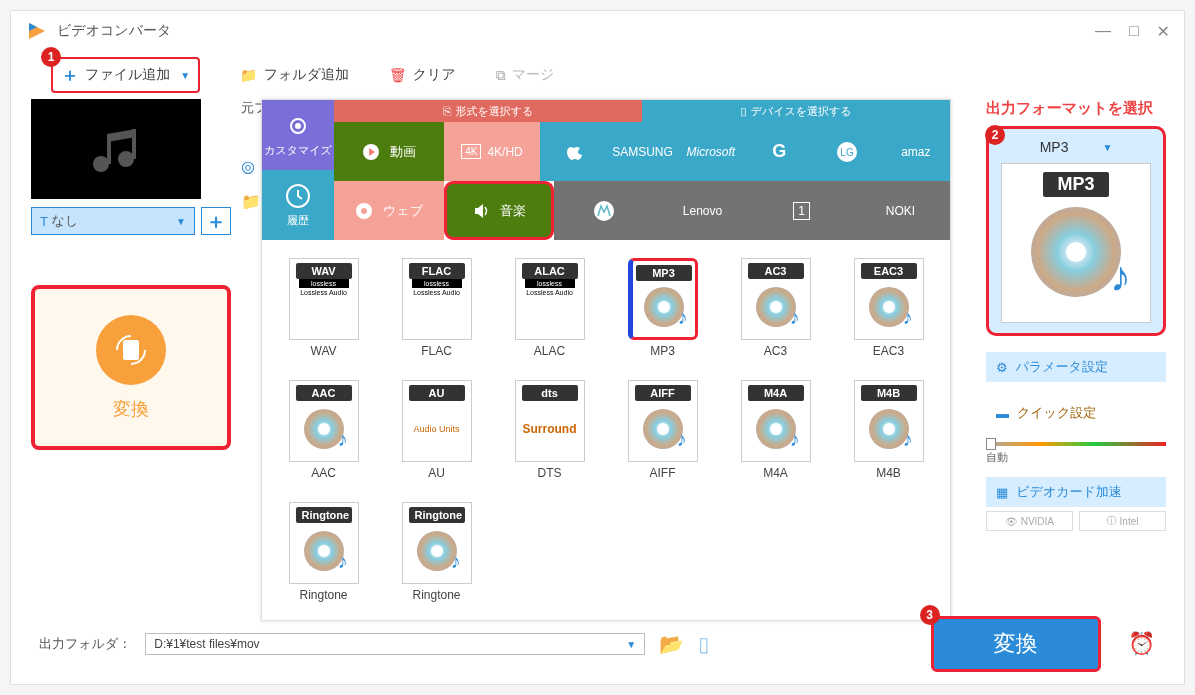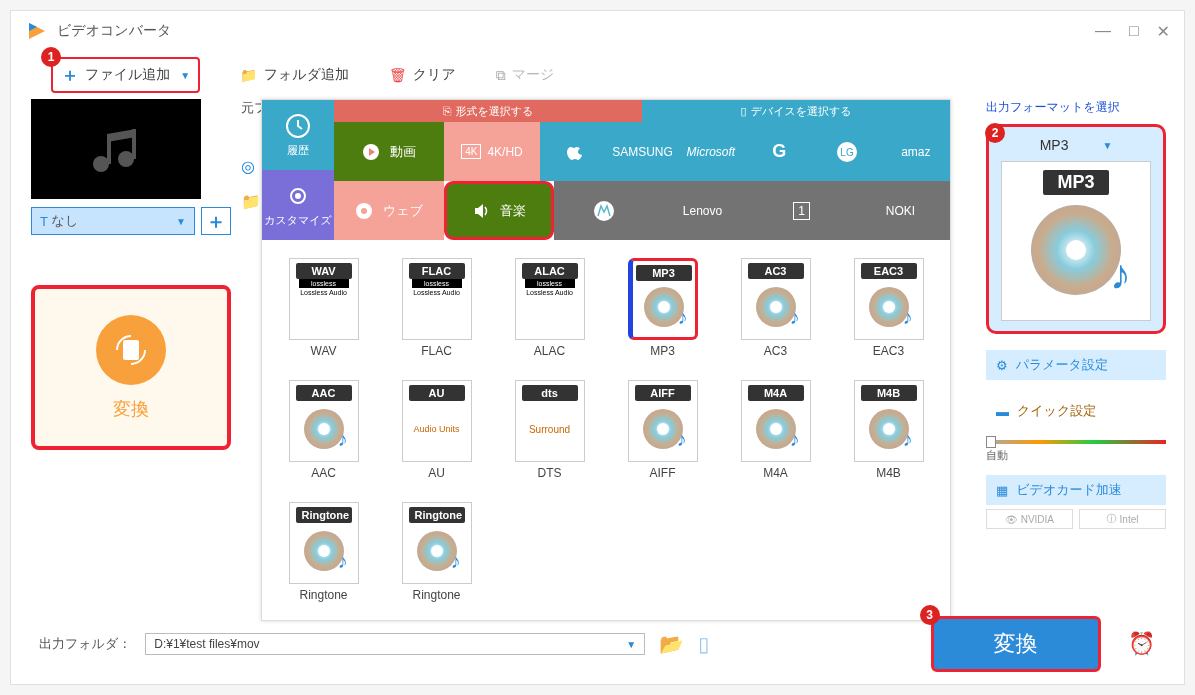--- a/index.html
+++ b/index.html
@@ -74,21 +74,21 @@
 .fmt-tile.sel { border: 3px solid #e23; border-radius: 6px; border-left: 5px solid #24d; }
 .fmt-hdr { background: #333; color: #fff; font-size: 11px; font-weight: bold; padding: 2px 6px; border-radius: 2px; width: 56px; text-align: center; }
 .fmt-body { flex: 1; display: flex; align-items: center; justify-content: center; }
 .disc { width: 40px; height: 40px; border-radius: 50%; background: radial-gradient(circle, #fff 0%, #8cd 30%, #ca8 60%, #9ac 100%); position: relative; }
 .disc::after { content:''; position:absolute; top:14px; left:14px; width:12px; height:12px; background:#fff; border-radius:50%; }
 .note { position:absolute; right:-4px; bottom:-2px; color:#2b8bd8; font-size:20px; }
 .lossless { background:#000; color:#fff; font-size:7px; padding:1px; text-align:center; width:50px; }
 .fmt-lbl { font-size: 12px; color: #444; }
 
 .right-col { position: absolute; right: 18px; top: 0; width: 180px; }
-.r-title { font-size: 12px; color: #1d4ed8; margin-bottom: 8px; }
+.r-title { font-size: 15px; color: #ef4444; margin-bottom: 8px; font-weight: bold; }
 .out-fmt { border: 3px solid #e23; border-radius: 10px; background: #d6ecff; padding: 8px; position: relative; }
 .out-combo { display: flex; align-items: center; justify-content: center; gap: 30px; font-size: 14px; color: #333; padding: 2px; }
 .out-preview { background: #fff; border: 1px solid #ccc; margin: 6px 4px 2px; height: 160px; display: flex; flex-direction: column; align-items: center; padding: 8px; }
 .out-hdr { background: #333; color: #fff; font-size: 18px; font-weight: bold; padding: 2px 14px; border-radius: 2px; }
 .out-disc { width: 90px; height: 90px; border-radius: 50%; background: radial-gradient(circle,#fff 0%,#8cd 30%,#ca8 60%,#9ac 100%); margin-top: 10px; position:relative; }
 .out-disc::after{content:'';position:absolute;top:35px;left:35px;width:20px;height:20px;background:#fff;border-radius:50%;}
 .out-note { position:absolute; right:-10px; bottom:-4px; color:#2b8bd8; font-size:42px; }
 
 .r-btn { margin-top: 16px; padding: 6px 10px; font-size: 13px; color: #2b8bd8; display: flex; align-items: center; gap: 8px; cursor: pointer; }
 .r-btn.param { background: #d6ecff; }
@@ -181,33 +181,33 @@
       <div class="mid-head">
         <span>元フ</span>
       </div>
       <div style="margin-top:40px"><span class="small-ic">◎</span></div>
       <div style="margin-top:16px"><span class="small-ic">📁</span></div>
     </div>
 
     <div class="picker">
       <div class="picker-top">
         <div class="picker-side">
+          <div class="side-cell side-custom">
+            <svg width="26" height="26">
+                <circle cx="13" cy="13" r="7" fill="none" stroke="#fff" stroke-width="2"></circle>
+                <circle cx="13" cy="13" r="3" fill="#fff"></circle>
+              </svg>
+            <span>カスタマイズ</span>
+          </div>
           <div class="side-cell side-history">
             <svg width="26" height="26">
                 <circle cx="13" cy="13" r="11" fill="none" stroke="#fff" stroke-width="2"></circle>
                 <path d="M13 7 L13 13 L17 16" stroke="#fff" stroke-width="2" fill="none"></path>
               </svg>
             <span>履歴</span>
-          </div>
-          <div class="side-cell side-custom">
-            <svg width="26" height="26">
-                <circle cx="13" cy="13" r="7" fill="none" stroke="#fff" stroke-width="2"></circle>
-                <circle cx="13" cy="13" r="3" fill="#fff"></circle>
-              </svg>
-            <span>カスタマイズ</span>
           </div>
         </div>
         <div class="picker-tabs">
           <div class="tab-head">
             <div class="tab-head-half th-l">
                 <span>⎘</span>
                 <span>形式を選択する</span>
               </div>
             <div class="tab-head-half th-r">
                 <span>▯</span>
@@ -348,21 +348,21 @@
               <div class="fmt-body">
                 <div style="font-size: 9px; color: rgb(204, 102, 0);">Audio Units</div>
               </div>
             </div>
             <div class="fmt-lbl">AU</div>
           </div>
           <div class="fmt-item">
             <div class="fmt-tile">
               <div class="fmt-hdr">dts</div>
               <div class="fmt-body">
-                <div style="font-size: 10px; color: rgb(204, 102, 0);">Surround</div>
+                <div style="font-size: 12px; color: rgb(204, 102, 0); font-weight: bold;">Surround</div>
               </div>
             </div>
             <div class="fmt-lbl">DTS</div>
           </div>
           <div class="fmt-item">
             <div class="fmt-tile">
               <div class="fmt-hdr">AIFF</div>
               <div class="fmt-body">
                 <div class="disc">
                   <span class="note">♪</span>

